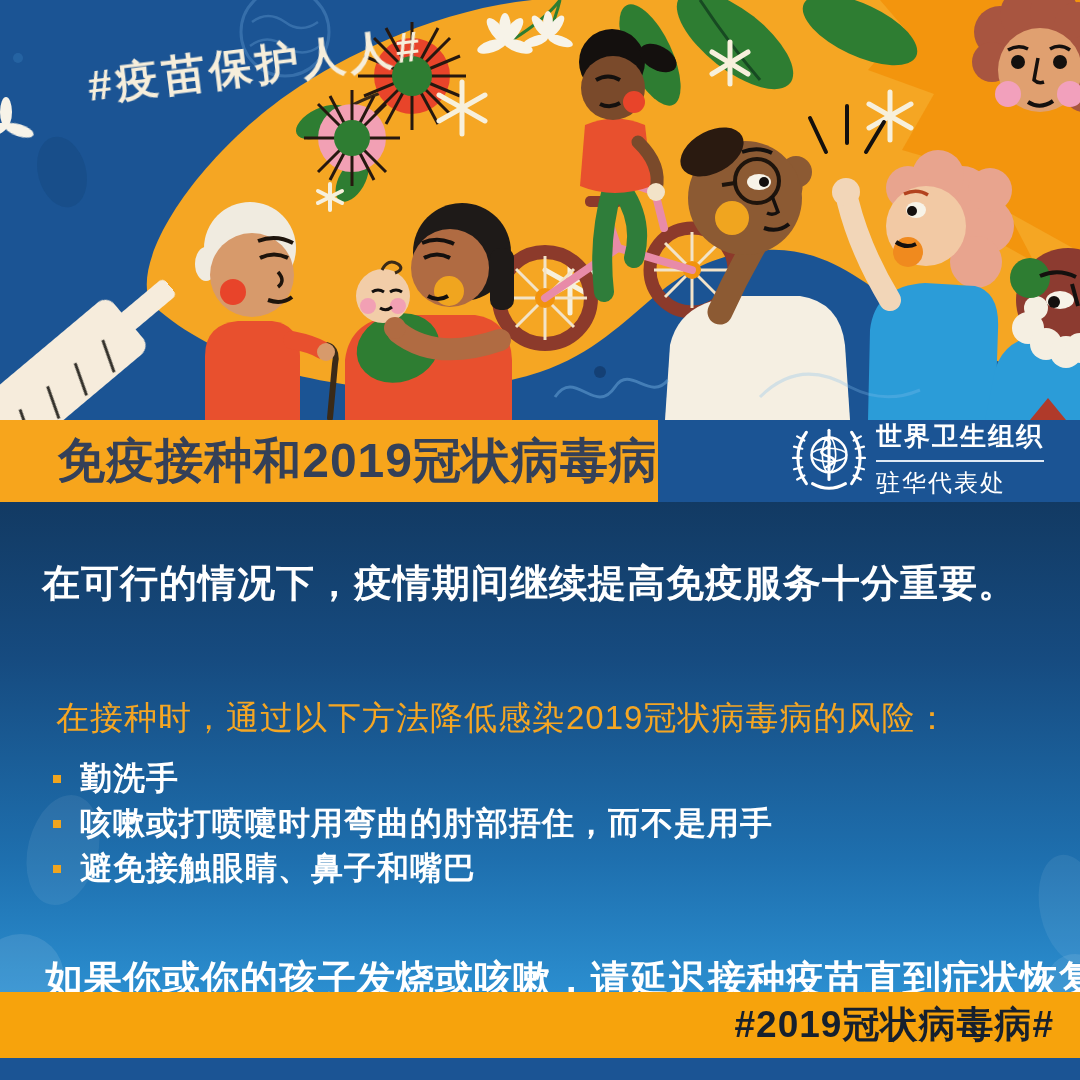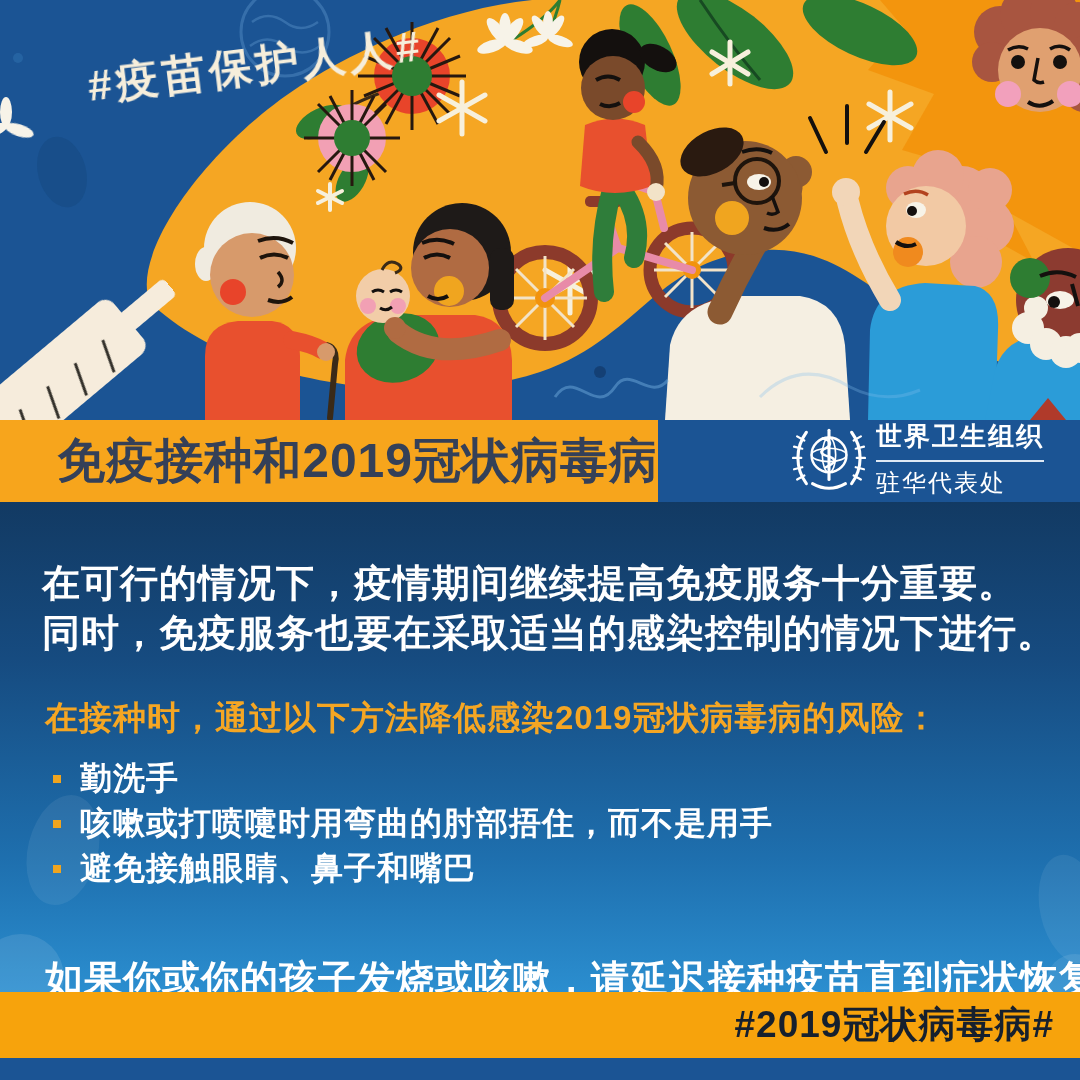--- a/index.html
+++ b/index.html
@@ -33,21 +33,21 @@
     position:absolute;top:502px;left:0;width:1080px;height:524px;
     background:linear-gradient(180deg,#123A63 0%,#164B80 30%,#1E6FAE 68%,#2E96D8 100%);
     overflow:hidden;
   }
   .blob{position:absolute;background:#fff;border-radius:50%;}
   .blob.b1{left:28px;top:292px;width:70px;height:112px;opacity:.07;transform:rotate(14deg);}
   .blob.b2{left:-22px;top:432px;width:86px;height:86px;opacity:.10;}
   .blob.b3{left:1040px;top:352px;width:62px;height:110px;opacity:.07;transform:rotate(-12deg);}
   .blob.b4{left:1046px;top:452px;width:58px;height:58px;opacity:.09;}
   .intro{position:absolute;top:56px;left:42px;color:#fff;font-weight:bold;font-size:38px;line-height:50px;letter-spacing:1px;}
-  .tips-head{position:absolute;top:194px;left:45px;color:#F5A623;font-weight:bold;font-size:33px;letter-spacing:1px;white-space:nowrap;}
+  .tips-head{position:absolute;top:194px;left:56px;color:#F5A623;font-weight:normal;font-size:33px;letter-spacing:1px;white-space:nowrap;}
   .tips{position:absolute;top:246px;left:45px;margin:8px;padding:0;list-style:none;}
   .tips li{display:flex;align-items:center;height:45px;color:#fff;font-weight:bold;font-size:32px;letter-spacing:1px;white-space:nowrap;}
   .bullet{flex:none;width:8px;height:8px;background:#F0A51F;margin-right:19px;}
   .note{position:absolute;top:452px;left:45px;color:#fff;font-weight:bold;font-size:38px;letter-spacing:1px;white-space:nowrap;}
   
   .footer{
     position:absolute;top:992px;left:0;width:1080px;height:66px;background:#F7A30C;
     display:flex;align-items:center;justify-content:flex-end;padding-right:26px;box-sizing:border-box;
   }
   .footer span{font-size:37px;font-weight:bold;color:#16202E;letter-spacing:1px;white-space:nowrap;}
@@ -404,21 +404,20 @@
   </div>
 
   <div class="body-sec">
     <div class="blob b1"></div>
     <div class="blob b2"></div>
     <div class="blob b3"></div>
     <div class="blob b4"></div>
 
     <div class="intro">
       <div>在可行的情况下，疫情期间继续提高免疫服务十分重要。</div>
-      <div>同时，免疫服务也要在采取适当的感染控制的情况下进行。</div>
     </div>
 
     <div class="tips-head">在接种时，通过以下方法降低感染2019冠状病毒病的风险：</div>
 
     <ul class="tips">
       <li>
         <span class="bullet"></span>
         <span>勤洗手</span>
       </li>
       <li>

